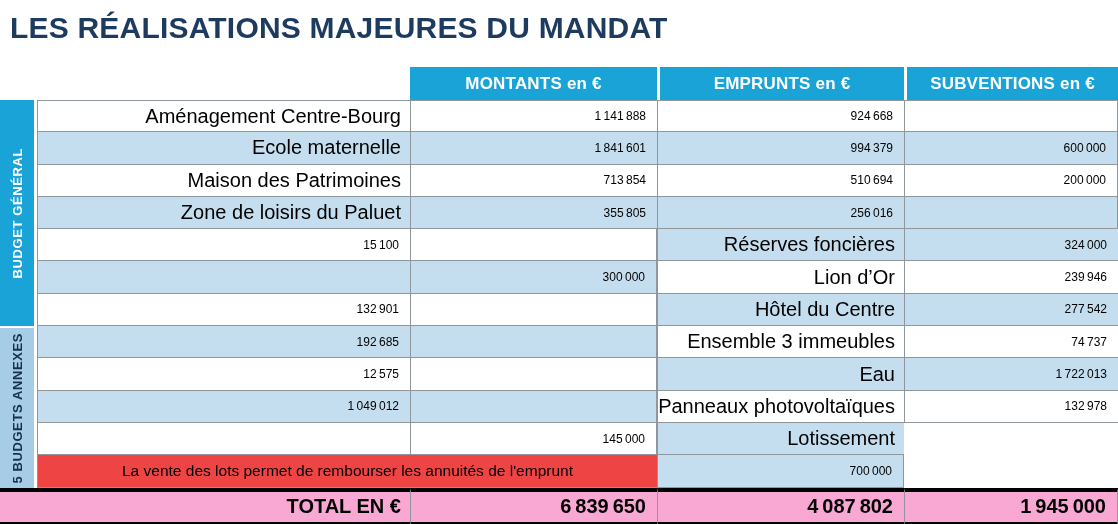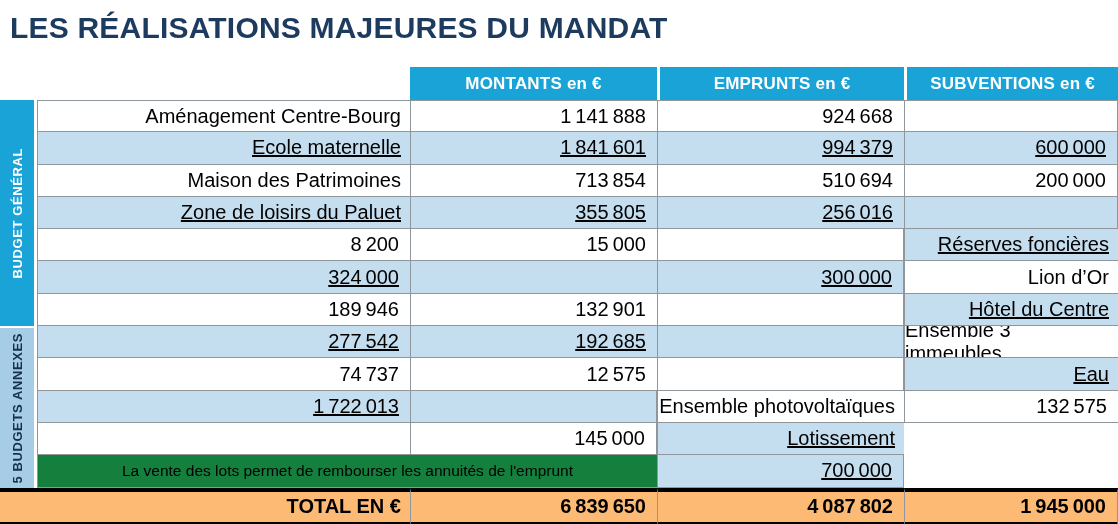--- a/index.html
+++ b/index.html
@@ -40,38 +40,38 @@
   .side-general { background:#1aa3d6; color:#fff; grid-column:1; grid-row:2 / span 7; }
   .side-annexes { background:#a7cce6; color:#16304d; grid-column:1; grid-row:9 / span 5; border-top:2px solid #fff; }
 
   
   .lbl {
     justify-content:flex-end; text-align:left; padding-right:9px;
     font-size:20px; color:#000;
     border-left:1.5px solid #8f979c; border-bottom:1.5px solid #8f979c;
   }
   .num {
-    justify-content:flex-end; padding-right:11px; font-size:20px; color:#000;
+    justify-content:flex-end; padding-right:11px; font-size:12px; color:#000;
     border-left:1.5px solid #8f979c; border-bottom:1.5px solid #8f979c;
     font-variant-numeric:tabular-nums;
   }
   .last { border-right:1.5px solid #8f979c; }
   .top  { border-top:1.5px solid #8f979c; }
-  .blue { background:#c5deef;text-decoration:underline; }
+  .blue { background:#c5deef; }
 
   .note {
-    grid-column:span 2; background:#15803d; font-size:15.5px; color:#000;
+    grid-column:span 2; background:#ef4444; font-size:15.5px; color:#000;
     justify-content:center; text-align:center; padding:0 17px;
     border-left:1.5px solid #8f979c; border-bottom:1.5px solid #8f979c;
     white-space:nowrap;
   }
 
   
   .tot {
-    font-weight:bold; font-size:20px; color:#000; background:#fdba74;
+    font-weight:bold; font-size:20px; color:#000; background:#f9a8d4;
     border-top:4px solid #000; border-bottom:3px solid #000;
     justify-content:flex-end; padding-right:11px;
     font-variant-numeric:tabular-nums;
   }
   .tot-label { grid-column:1 / span 2; padding-right:9px; }
   .tot-num { border-left:1.5px solid #8f979c; }
 </style>
 </head>
 <body>
 
@@ -105,50 +105,50 @@
     <div class="cell lbl">Maison des Patrimoines</div>
     <div class="cell num">713 854</div>
     <div class="cell num">510 694</div>
     <div class="cell num last">200 000</div>
 
     <div class="cell lbl blue">Zone de loisirs du Paluet</div>
     <div class="cell num blue">355 805</div>
     <div class="cell num blue">256 016</div>
     <div class="cell num blue last"></div>
 
-    <div class="cell num">8 200</div>
-    <div class="cell num">15 000</div>
+    <div class="cell num">15 100</div>
     <div class="cell num last"></div>
 
     <div class="cell lbl blue">Réserves foncières</div>
     <div class="cell num blue">324 000</div>
     <div class="cell num blue"></div>
     <div class="cell num blue last">300 000</div>
 
     <div class="cell lbl">Lion d’Or</div>
-    <div class="cell num">189 946</div>
+    <div class="cell num">239 946</div>
     <div class="cell num">132 901</div>
     <div class="cell num last"></div>
 
     <div class="cell lbl blue">Hôtel du Centre</div>
     <div class="cell num blue">277 542</div>
     <div class="cell num blue">192 685</div>
     <div class="cell num blue last"></div>
 
     <div class="cell lbl">Ensemble 3 immeubles</div>
     <div class="cell num">74 737</div>
     <div class="cell num">12 575</div>
     <div class="cell num last"></div>
 
     <div class="cell lbl blue">Eau</div>
     <div class="cell num blue">1 722 013</div>
+    <div class="cell num blue">1 049 012</div>
     <div class="cell num blue last"></div>
 
-    <div class="cell lbl">Ensemble photovoltaïques</div>
-    <div class="cell num">132 575</div>
+    <div class="cell lbl">Panneaux photovoltaïques</div>
+    <div class="cell num">132 978</div>
     <div class="cell num"></div>
     <div class="cell num last">145 000</div>
 
     <div class="cell lbl blue">Lotissement</div>
     <div class="cell note">La vente des lots permet de rembourser les annuités de l'emprunt</div>
     <div class="cell num blue last">700 000</div>
 
     <div class="cell tot tot-label">TOTAL EN €</div>
     <div class="cell tot tot-num">6 839 650</div>
     <div class="cell tot tot-num">4 087 802</div>

